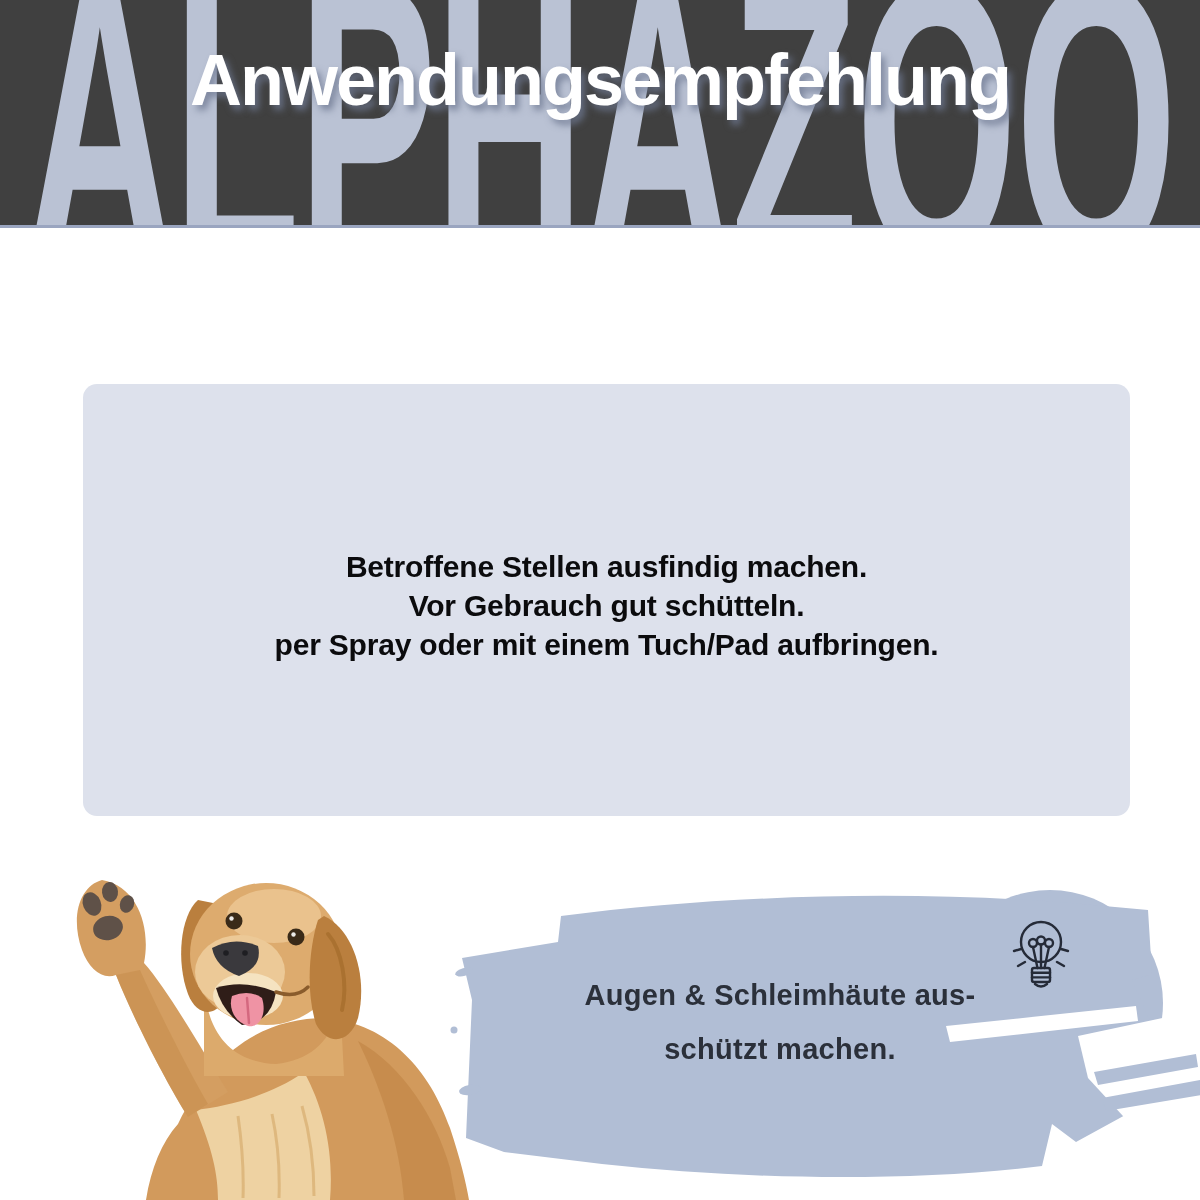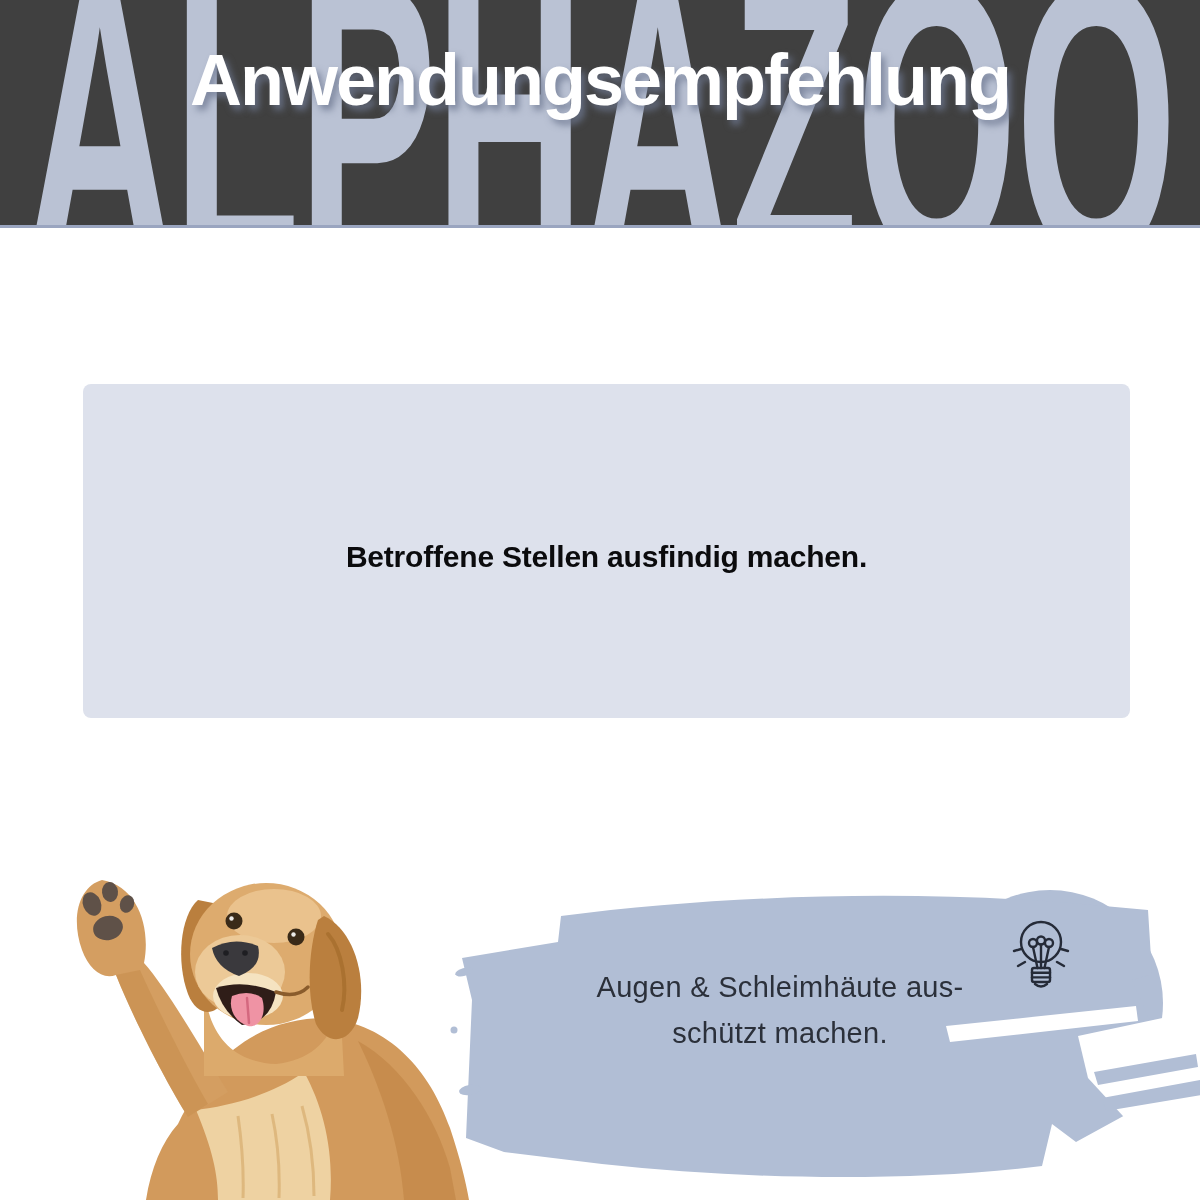--- a/index.html
+++ b/index.html
@@ -47,23 +47,23 @@
     letter-spacing: -2px;
     line-height: 1;
     color: #ffffff;
     text-shadow: 4px 5px 7px rgba(110, 120, 145, 0.8);
   }
 
   
   .instruction-card {
     position: absolute;
     left: 83px; top: 384px;
-    width: 1047px; height: 334px;
+    width: 1047px; height: 432px;
     background: #dde1ec;
-    border-radius: 8px;
+    border-radius: 14px;
     display: flex;
     flex-direction: column;
     justify-content: center;
     align-items: center;
     padding-top: 10px;
     box-sizing: border-box;
   }
   .instruction-card p {
     margin: 0;
     font-size: 30px;
@@ -88,23 +88,23 @@
     left: 430px; top: 878px;
     width: 770px; height: 322px;
   }
   .storage-text {
     position: absolute;
     left: 530px; top: 960px;
     width: 500px;
     text-align: center;
   }
   .storage-text p {
-    margin: 8px;
+    margin: 16px;
     font-size: 29px;
-    font-weight: 400;
+    font-weight: 700;
     line-height: 38px;
     letter-spacing: 0.3px;
     color: #2b303a;
     white-space: nowrap;
   }
   .bulb-svg {
     position: absolute;
     left: 1012px; top: 916px;
     width: 58px; height: 84px;
   }
@@ -114,20 +114,22 @@
 
 <div class="canvas">
 
   <header class="header-band">
     <div class="watermark">ALPHAZOO</div>
     <h1 class="header-title">Anwendungsempfehlung</h1>
   </header>
 
   <section class="instruction-card">
     <p>Betroffene Stellen ausfindig machen.</p>
+    <p>Vor Gebrauch gut schütteln.</p>
+    <p>per Spray oder mit einem Tuch/Pad aufbringen.</p>
   </section>
 
   <svg class="dog-svg" viewBox="0 0 452 334" aria-hidden="true">
     <g>
 
       <path d="M150,258 C185,185 235,152 298,152 C362,158 402,205 422,262 C432,292 438,316 441,334 L118,334 C123,302 134,276 150,258 Z" fill="#d29a5c"></path>
       <path d="M330,175 C375,200 408,252 422,302 L428,334 L376,334 C372,278 353,222 330,175 Z" fill="#bd8142" opacity="0.55"></path>
 
       <path d="M168,244 C184,282 190,308 190,334 L302,334 C306,286 296,242 276,206 C242,230 200,240 168,244 Z" fill="#eed2a2"></path>
       <path d="M210,250 C214,278 216,304 215,332 M244,248 C250,276 252,304 251,332 M274,240 C282,268 286,298 286,330" stroke="#d9b176" stroke-width="3" fill="none" opacity="0.8"></path>

